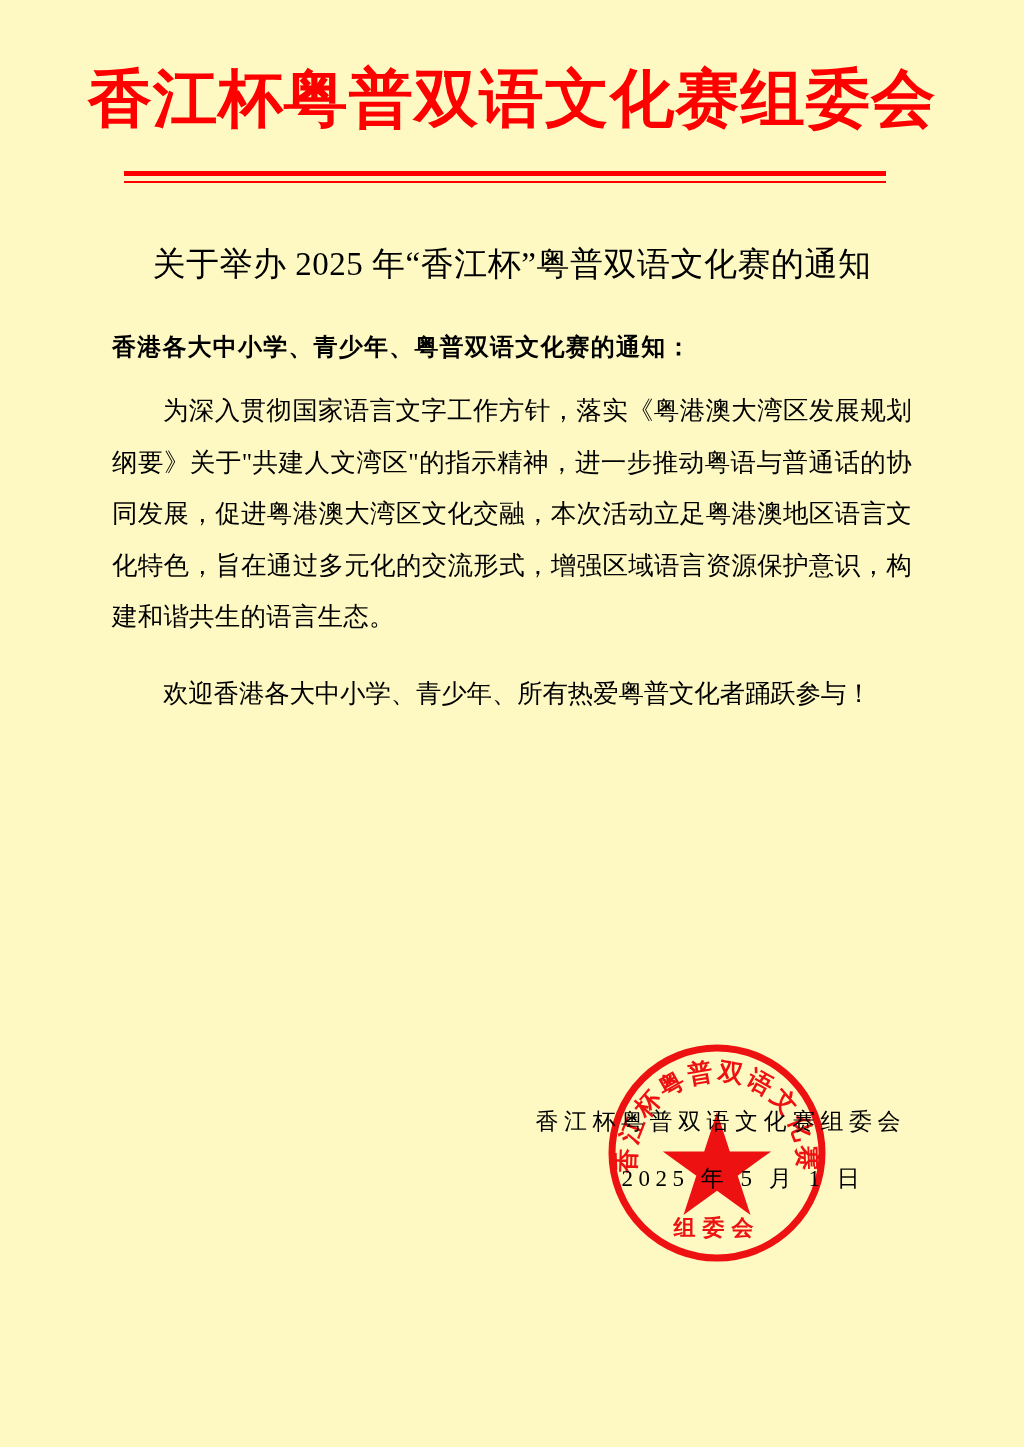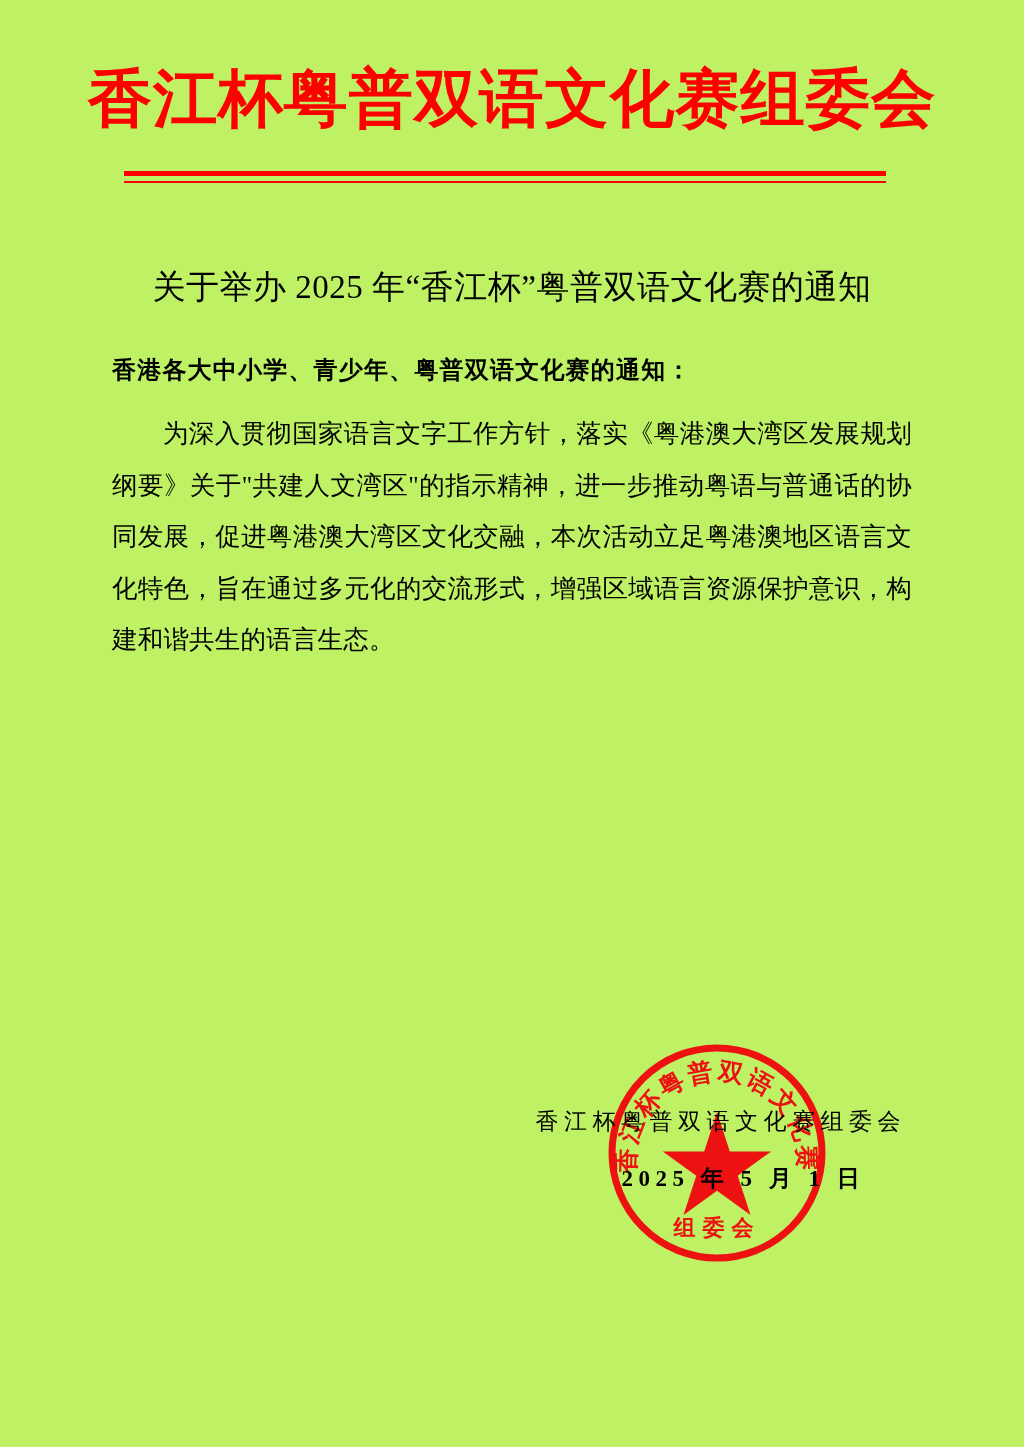--- a/index.html
+++ b/index.html
@@ -8,21 +8,21 @@
     background: #ffffff;
   }
   body {
     font-family: "Liberation Serif", "DejaVu Serif", serif;
     color: #000000;
   }
   #page {
     position: relative;
     width: 1024px;
     height: 1447px;
-    background: #bef264;
+    background: #fef9c3;
     overflow: hidden;
   }
 
   
   .letterhead {
     position: absolute;
     left: 0;
     top: 64px;
     width: 1024px;
     text-align: center;
@@ -52,21 +52,21 @@
   }
   .rule-thin {
     height: 2px;
     background: #ff0000;
   }
 
   
   .doc {
     position: absolute;
     left: 112px;
-    top: 261px;
+    top: 238px;
     width: 800px;
   }
   .doc-title {
     font-family: "Liberation Serif", "DejaVu Serif", serif;
     font-size: 33px;
     line-height: 1.62;
     text-align: center;
     letter-spacing: 0.5px;
     padding: 0 28px;
   }
@@ -103,21 +103,20 @@
     white-space: nowrap;
     z-index: 3;
   }
   .sign-org {
     letter-spacing: 5.5px;
   }
   .sign-date {
     margin-top: 34px;
     margin-left: 86px;
     letter-spacing: 5.5px;
-    font-weight: bold;
   }
 
   
   .seal {
     position: absolute;
     left: 608px;
     top: 1044px;
     width: 218px;
     height: 218px;
     z-index: 2;
@@ -158,20 +157,21 @@
   </div>
 
   <div class="doc">
     <div class="doc-title">关于举办 2025 年“香江杯”粤普双语文化赛的通知</div>
 
     <div class="salutation">香港各大中小学、青少年、粤普双语文化赛的通知：</div>
 
 
     <p class="para">为深入贯彻国家语言文字工作方针，落实《粤港澳大湾区发展规划纲要》关于"共建人文湾区"的指示精神，进一步推动粤语与普通话的协同发展，促进粤港澳大湾区文化交融，本次活动立足粤港澳地区语言文化特色，旨在通过多元化的交流形式，增强区域语言资源保护意识，构建和谐共生的语言生态。</p>
 
+    <p class="para last">欢迎香港各大中小学、青少年、所有热爱粤普文化者踊跃参与！</p>
   </div>
 
   <div class="seal">
     <svg viewBox="0 0 218 218" xmlns="http://www.w3.org/2000/svg">
       <defs>
         <path id="arcPath" d="M 27 118 A 82 82 0 0 1 191 118" fill="none"></path>
       </defs>
       <circle cx="109" cy="109" r="105" fill="none" stroke="#ee1111" stroke-width="7"></circle>
       <text class="seal-arc-text">
         <textPath href="#arcPath" startOffset="50%" text-anchor="middle">

